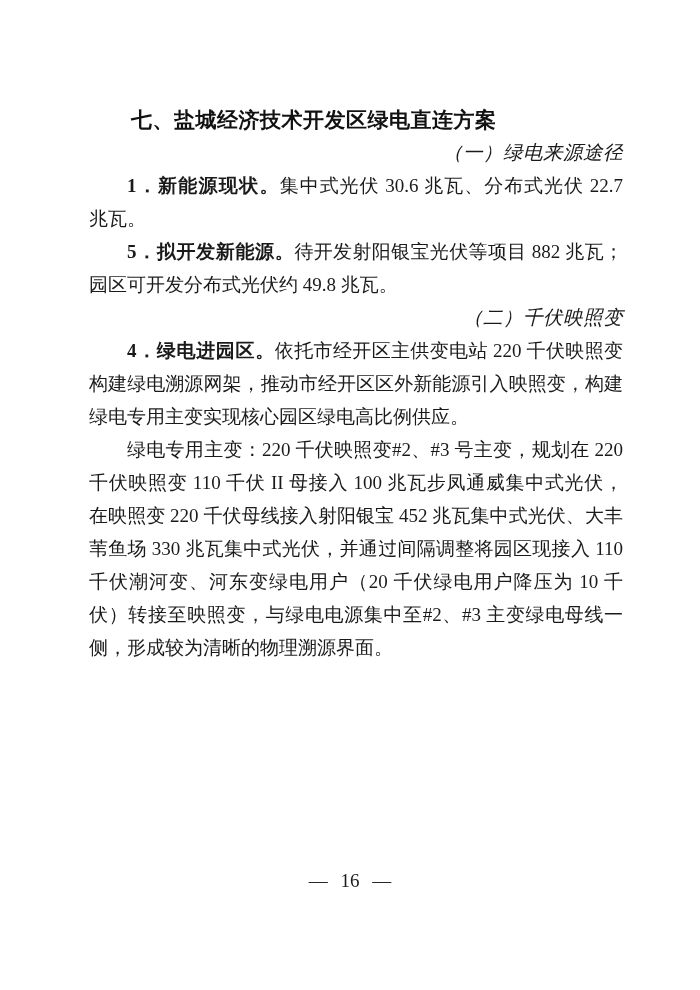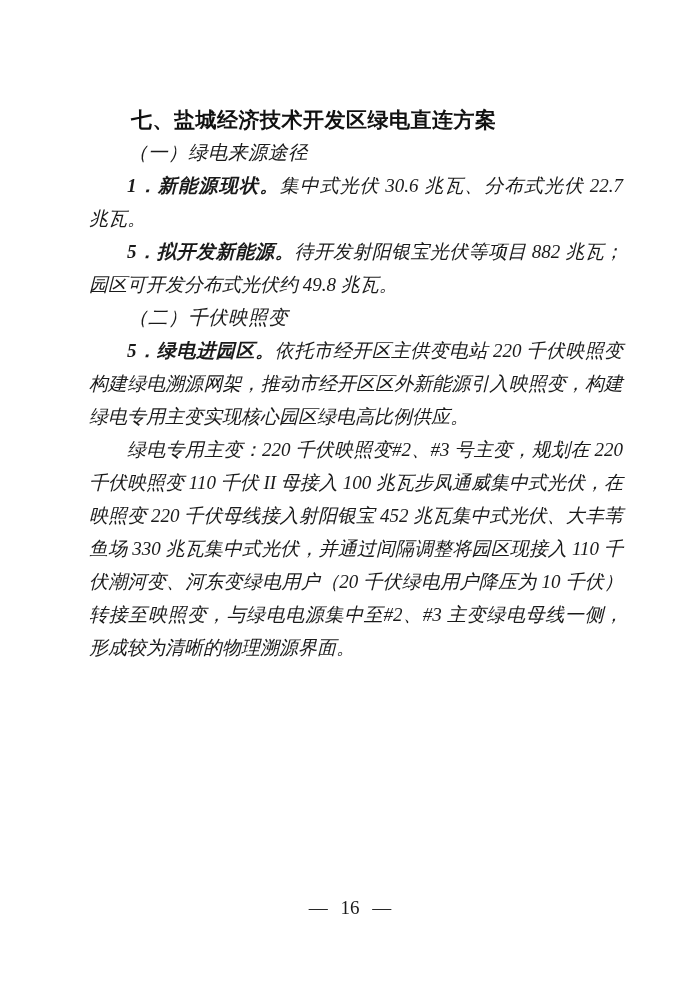--- a/index.html
+++ b/index.html
@@ -35,38 +35,38 @@
     color: #111111;
     letter-spacing: 0.5px;
   }
   .subheading {
     margin: 0;
     font-style: italic;
     font-size: 19.5px;
     line-height: 33px;
     text-indent: 2em;
     letter-spacing: 0.5px;
+    text-align: right;
   }
   .para {
     margin: 0;
     font-size: 19px;
     line-height: 33px;
     text-align: justify;
     text-indent: 2em;
-    font-style: italic;
   }
   .para b.lead {
     font-weight: bold;
     letter-spacing: 0.3px;
   }
   .footer {
     position: absolute;
     left: 0;
     right: 0;
-    top: 896px;
+    top: 869px;
     text-align: center;
     font-size: 19px;
     line-height: 24px;
     word-spacing: 8px;
     color: #1a1a1a;
   }
 </style>
 </head>
 <body>
 
@@ -76,21 +76,21 @@
     <h1 class="doc-heading">七、盐城经济技术开发区绿电直连方案</h1>
 
     <p class="subheading">（一）绿电来源途径</p>
 
     <p class="para"><b class="lead">1．新能源现状。</b><span>集中式光伏 30.6 兆瓦、分布式光伏 22.7 兆瓦。</span></p>
 
     <p class="para"><b class="lead">5．拟开发新能源。</b><span>待开发射阳银宝光伏等项目 882 兆瓦；园区可开发分布式光伏约 49.8 兆瓦。</span></p>
 
     <p class="subheading">（二）千伏映照变</p>
 
-    <p class="para"><b class="lead">5．绿电进园区。</b><span>依托市经开区主供变电站 220 千伏映照变构建绿电溯源网架，推动市经开区区外新能源引入映照变，构建绿电专用主变实现核心园区绿电高比例供应。</span></p>
+    <p class="para"><b class="lead">4．绿电进园区。</b><span>依托市经开区主供变电站 220 千伏映照变构建绿电溯源网架，推动市经开区区外新能源引入映照变，构建绿电专用主变实现核心园区绿电高比例供应。</span></p>
 
     <p class="para">绿电专用主变：220 千伏映照变#2、#3 号主变，规划在 220 千伏映照变 110 千伏 II 母接入 100 兆瓦步凤通威集中式光伏，在映照变 220 千伏母线接入射阳银宝 452 兆瓦集中式光伏、大丰苇鱼场 330 兆瓦集中式光伏，并通过间隔调整将园区现接入 110 千伏潮河变、河东变绿电用户（20 千伏绿电用户降压为 10 千伏）转接至映照变，与绿电电源集中至#2、#3 主变绿电母线一侧，形成较为清晰的物理溯源界面。</p>
 
 
 
   </div>
 
   <div class="footer">
     <span>— 16 —</span>
   </div>

